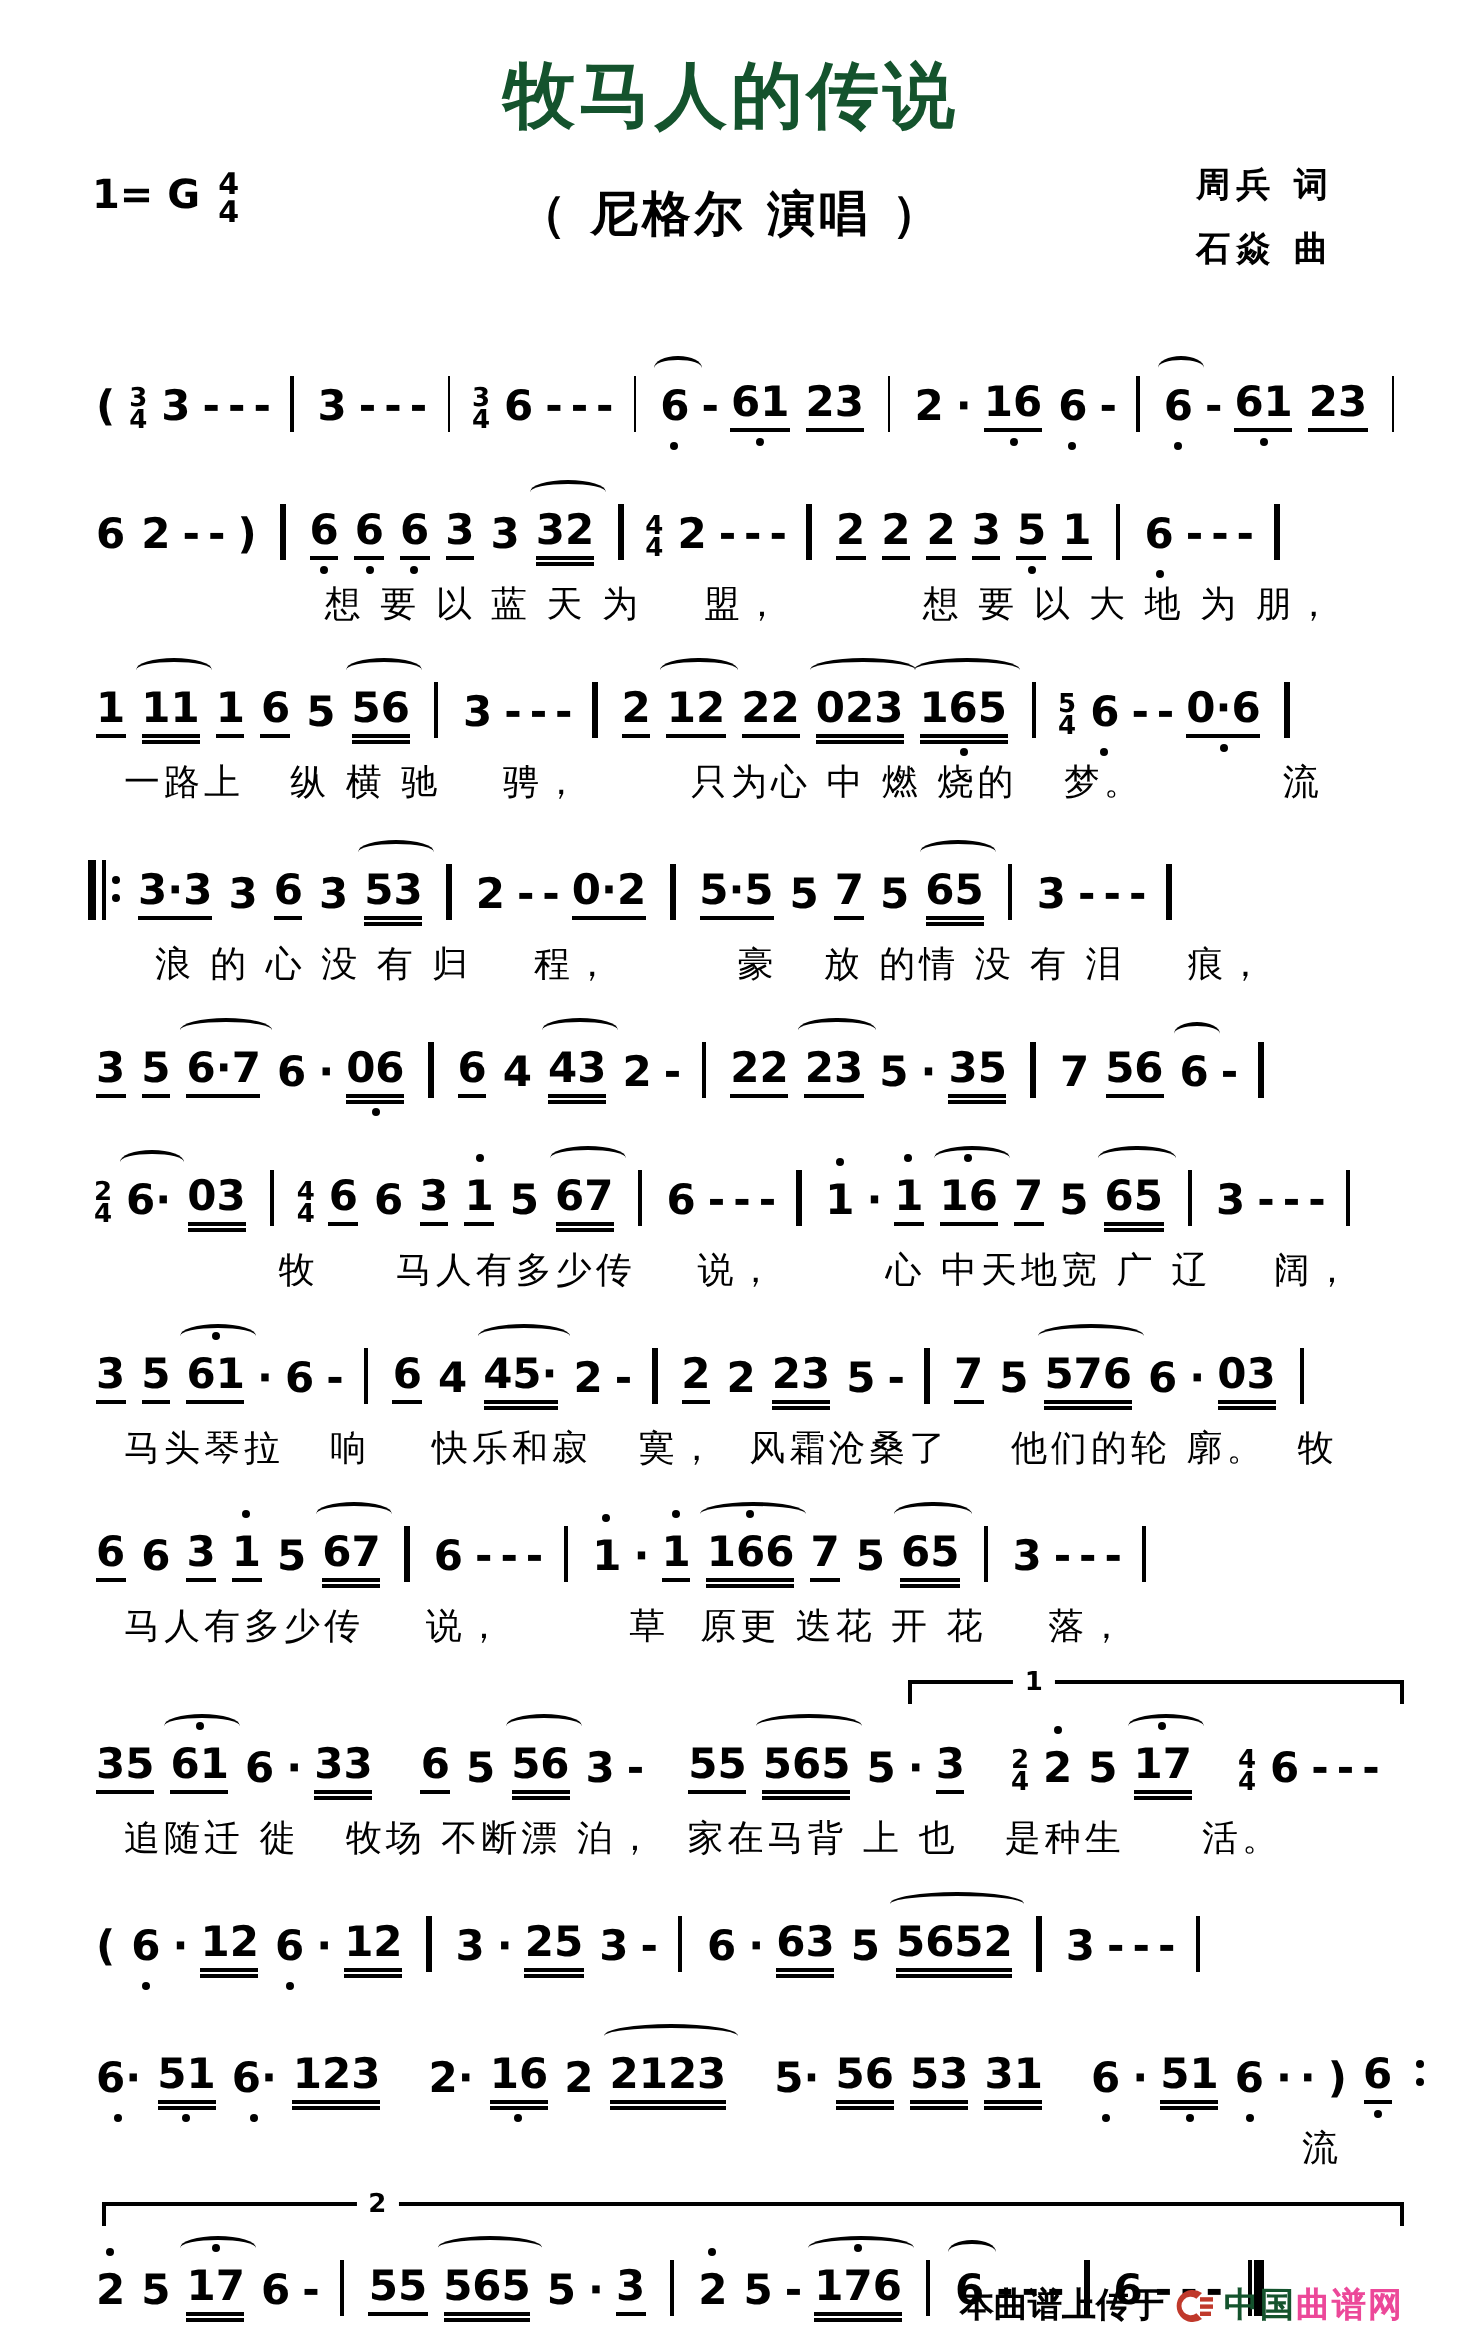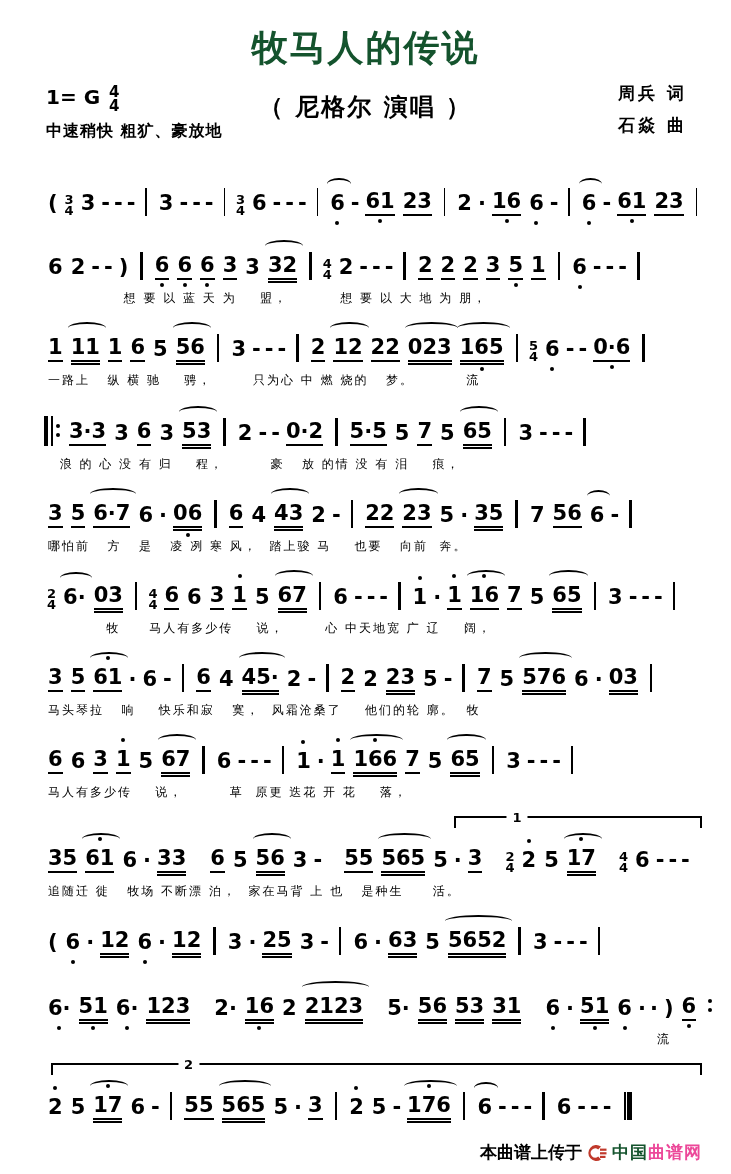--- a/index.html
+++ b/index.html
@@ -5,21 +5,21 @@
   html,body{margin:0;padding:0;background:#e8e8e8;}
   .page{position:relative;width:731px;height:1174px;background:#ffffff;margin:0 auto;overflow:hidden;
         font-family:"DejaVu Sans",sans-serif;color:#000;}
   
   .title{margin-top:24px;text-align:center;font-size:36px;font-weight:bold;color:#14532d;letter-spacing:2px;}
   .meta{position:relative;height:86px;margin-top:2px;}
   .meta-left{position:absolute;left:46px;top:10px;}
   .keysig{font-size:20px;font-weight:bold;display:flex;align-items:flex-start;gap:6px;}
   .tempo{font-size:16px;font-weight:bold;margin-top:8px;letter-spacing:1px;}
   .subtitle{position:absolute;left:0;right:0;top:16px;text-align:center;font-size:24px;font-weight:bold;letter-spacing:2px;}
-  .credits{position:absolute;right:44px;top:2px;font-size:17px;font-weight:bold;line-height:32px;letter-spacing:3px;text-align:right;}
+  .credits{position:absolute;right:64px;top:2px;font-size:17px;font-weight:bold;line-height:32px;letter-spacing:3px;text-align:right;}
   
   .score{padding:0 26px 0 44px;}
   .score-line{position:relative;margin-top:13px;}
   .score-line.has-volta{padding-top:17px;}
   .notes-row{display:flex;align-items:flex-end;white-space:nowrap;padding-top:14px;padding-bottom:9px;}
   .tk{position:relative;display:inline-block;font-weight:bold;font-size:21px;line-height:26px;margin:0 4px;}
   .tk.op{margin:0 2px;}
   .u1{border-bottom:2.5px solid #000;}
   .u2{border-bottom:2.5px solid #000;}
   .u2::after{content:"";position:absolute;left:0;right:0;bottom:-5px;height:2.5px;background:#000;}
@@ -33,21 +33,21 @@
   .ts.big span{font-size:15px;line-height:14px;}
   .finbar{position:relative;display:inline-block;width:10px;height:28px;margin:0 2px 0 8px;}
   .finbar::before{content:"";position:absolute;right:6px;top:0;bottom:0;width:2px;background:#000;}
   .finbar::after{content:"";position:absolute;right:0;top:0;bottom:0;width:4.5px;background:#000;}
   .repstart{position:relative;display:inline-block;width:17px;height:30px;margin-right:4px;
             background:linear-gradient(90deg,#000 0 4px,transparent 4px 7px,#000 7px 9px,transparent 9px);}
   .repstart::after{content:"";position:absolute;left:12px;top:8px;width:4px;height:4px;background:#000;border-radius:50%;box-shadow:0 9px 0 #000;}
   .repend{position:relative;display:inline-block;width:17px;height:30px;margin-left:6px;
           background:linear-gradient(90deg,transparent 0 8px,#000 8px 10px,transparent 10px 12.5px,#000 12.5px 17px);}
   .repend::after{content:"";position:absolute;left:2px;top:8px;width:4px;height:4px;background:#000;border-radius:50%;box-shadow:0 9px 0 #000;}
-  .lyrics-row{font-size:12px;letter-spacing:2px;white-space:pre;margin:1px 0 0 4px;}
+  .lyrics-row{font-size:18px;letter-spacing:2px;white-space:pre;margin:1px 0 0 18px;}
   .lyrics-row.right{text-align:right;padding-right:34px;}
   .volta{position:absolute;top:2px;height:10px;border-top:2.5px solid #000;border-left:2.5px solid #000;border-right:2.5px solid #000;}
   .volta-label{position:absolute;top:-10px;transform:translateX(-50%);background:#fff;padding:0 6px;
                font-size:13px;font-weight:bold;line-height:19px;}
   .uploader{position:absolute;right:29px;bottom:10px;display:flex;align-items:center;gap:5px;
             font-size:17px;font-weight:bold;}
   .site-a{color:#14532d;letter-spacing:1px;}
   .site-b{color:#ec4899;letter-spacing:1px;margin-top:25px;}
 </style>
 </head>
@@ -59,21 +59,20 @@
 
   <div class="meta">
     <div class="meta-left">
       <div class="keysig">
         <span>1= G</span>
         <span class="ts big">
           <span>4</span>
           <span>4</span>
         </span>
       </div>
-      <div class="tempo">中速稍快  粗犷、豪放地</div>
     </div>
     <div class="subtitle">（ 尼格尔 演唱 ）</div>
     <div class="credits">
       <div>周兵  词</div>
       <div>石焱  曲</div>
     </div>
   </div>
 
   <div class="score">
       <div class="score-line">
@@ -239,21 +238,20 @@
           <span class="tk">5</span>
           <span class="tk op">·</span>
           <span class="tk u2">35</span>
           <span class="bar"></span>
           <span class="tk">7</span>
           <span class="tk u1">56</span>
           <span class="tk">6<i class="arc"></i></span>
           <span class="tk op">-</span>
           <span class="bar"></span>
         </div>
-        <div class="lyrics-row">哪怕前   方   是   凌 冽 寒 风，  踏上骏 马    也要   向前  奔。</div>
       </div>
       <div class="score-line">
         <div class="notes-row">
           <span class="ts">
             <span>2</span>
             <span>4</span>
           </span>
           <span class="tk">6·<i class="arc"></i></span>
           <span class="tk u2">03</span>
           <span class="bar"></span>

